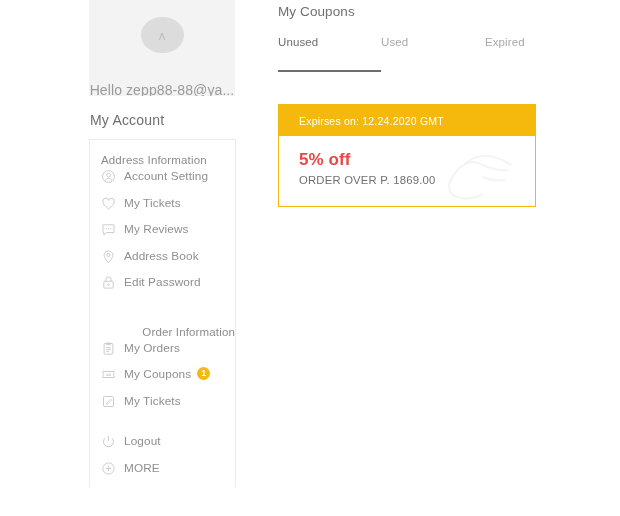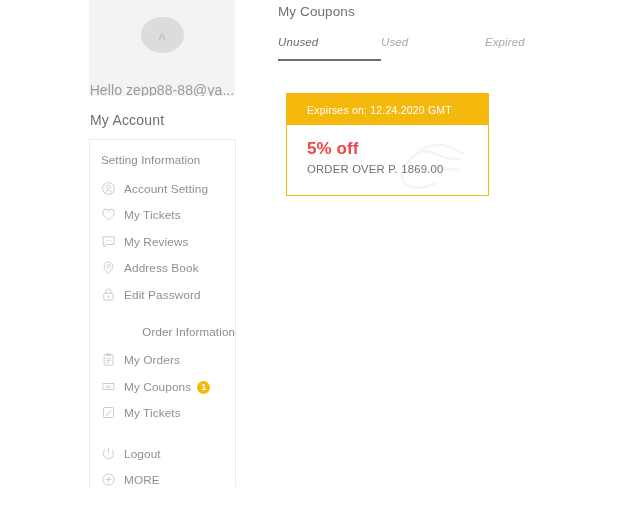--- a/index.html
+++ b/index.html
@@ -84,21 +84,21 @@
     padding: 14px 0 3px 11px;
     letter-spacing: 0.15px;
   }
   .nav-section-label.second {
     padding-top: 24px;
     text-align: right;
   }
 
   .nav-item {
     display: flex;
-    align-items: flex-end;
+    align-items: flex-start;
     height: 26.5px;
     padding-left: 11px;
     cursor: pointer;
   }
   .nav-icon {
     width: 15px;
     height: 15px;
     flex: 0 0 15px;
     margin-right: 8px;
     display: flex;
@@ -144,47 +144,45 @@
   }
   #coupon-tabs {
     display: flex;
     margin-top: 17px;
     position: relative;
   }
   .coupon-tab {
     font-size: 11.5px;
     color: #a8a8a8;
     letter-spacing: 0.1px;
-    padding-bottom: 13px;
+    padding-bottom: 24px;
     cursor: pointer;
     position: relative;
-    font-style: italic;
   }
   .coupon-tab.active { color: #6d6d6d; }
   .coupon-tab.active::after {
     content: "";
     position: absolute;
     left: 0;
     bottom: 0;
     width: 100%;
     height: 1.8px;
     background: #6d6d6d;
   }
   #tab-unused { width: 103px; }
   #tab-used { width: 104px; }
 
   #coupon-card {
     margin-top: 32px;
-    width: 203px;
+    width: 258px;
     border: 1.2px solid #f5b90e;
     box-sizing: border-box;
     background: #fff;
     position: relative;
     overflow: hidden;
-    margin-left: 8px;
   }
   #coupon-card-header {
     background: #f5b90e;
     height: 31px;
     display: flex;
     align-items: center;
     padding-left: 20px;
     box-sizing: border-box;
   }
   #coupon-expiry {
@@ -233,21 +231,21 @@
     <div id="avatar">
       <span class="caret">ʌ</span>
     </div>
     <div id="profile-greeting">Hello zepp88-88@ya...</div>
   </div>
 
   <div id="account-title">My Account</div>
 
   <div id="account-nav">
 
-    <div class="nav-section-label">Setting Information</div>
+    <div class="nav-section-label">Address Information</div>
 
     <div class="nav-item">
       <span class="nav-icon">
         <svg width="15" height="15" viewBox="0 0 24 24" fill="none" stroke="#c9c9c9" stroke-width="1.5">
           <circle cx="12" cy="12" r="9.5"></circle>
             <circle cx="12" cy="9.5" r="3"></circle>
           <path d="M6.5 19c1-2.8 3-4.2 5.5-4.2s4.5 1.4 5.5 4.2"></path>
         </svg>
       </span>
       <span class="nav-label">Account Setting</span>

